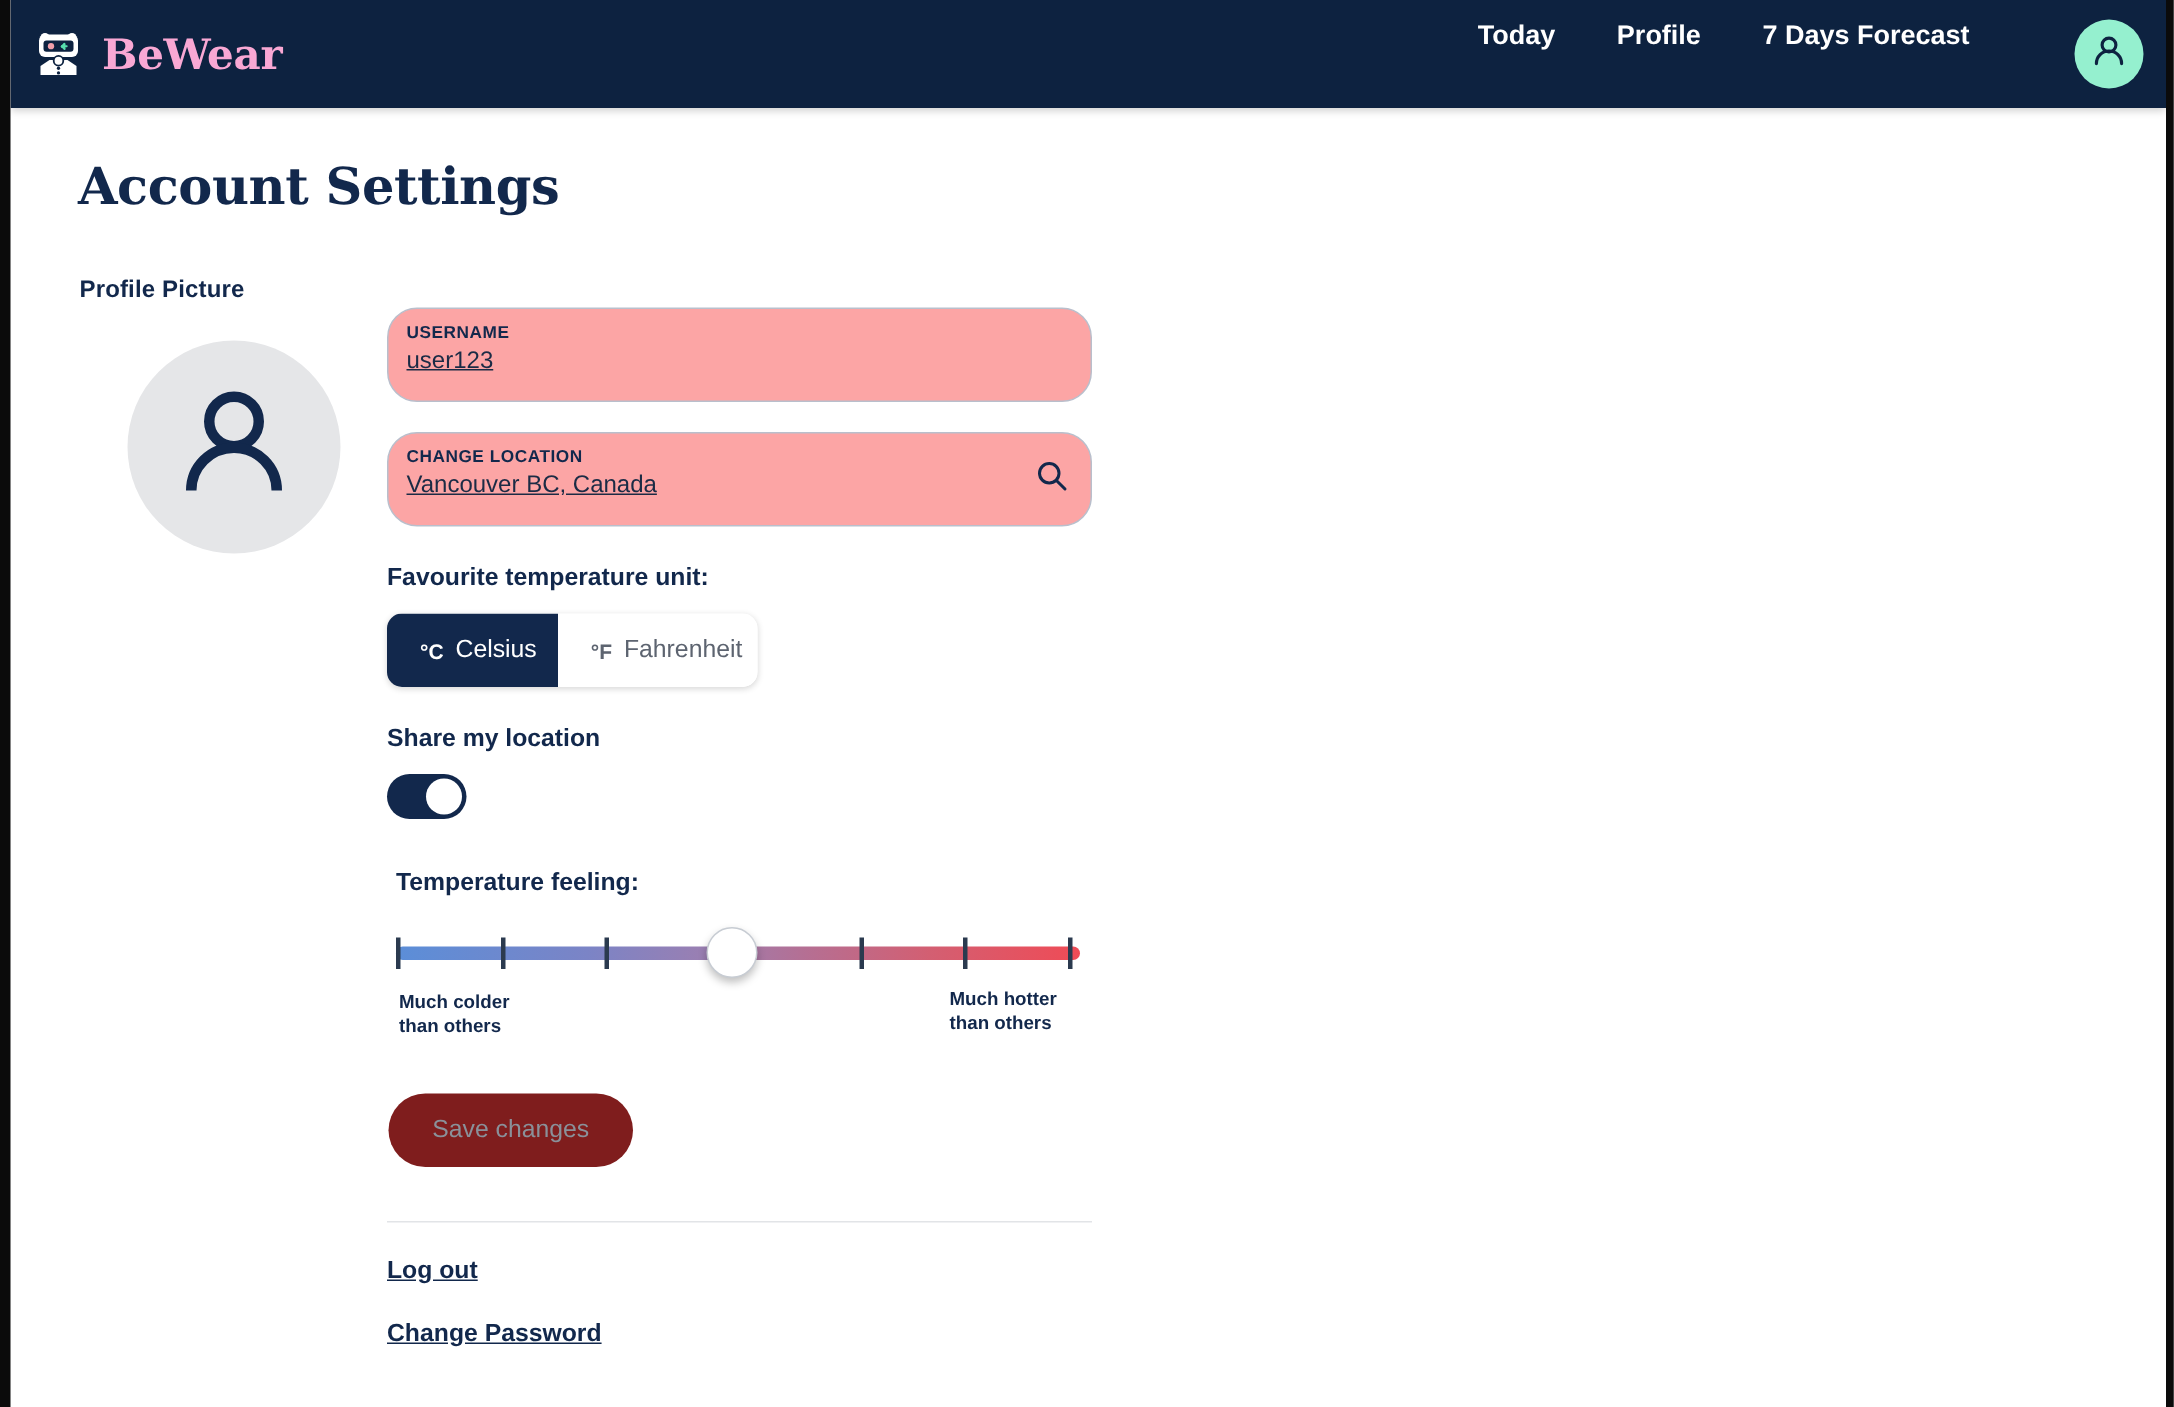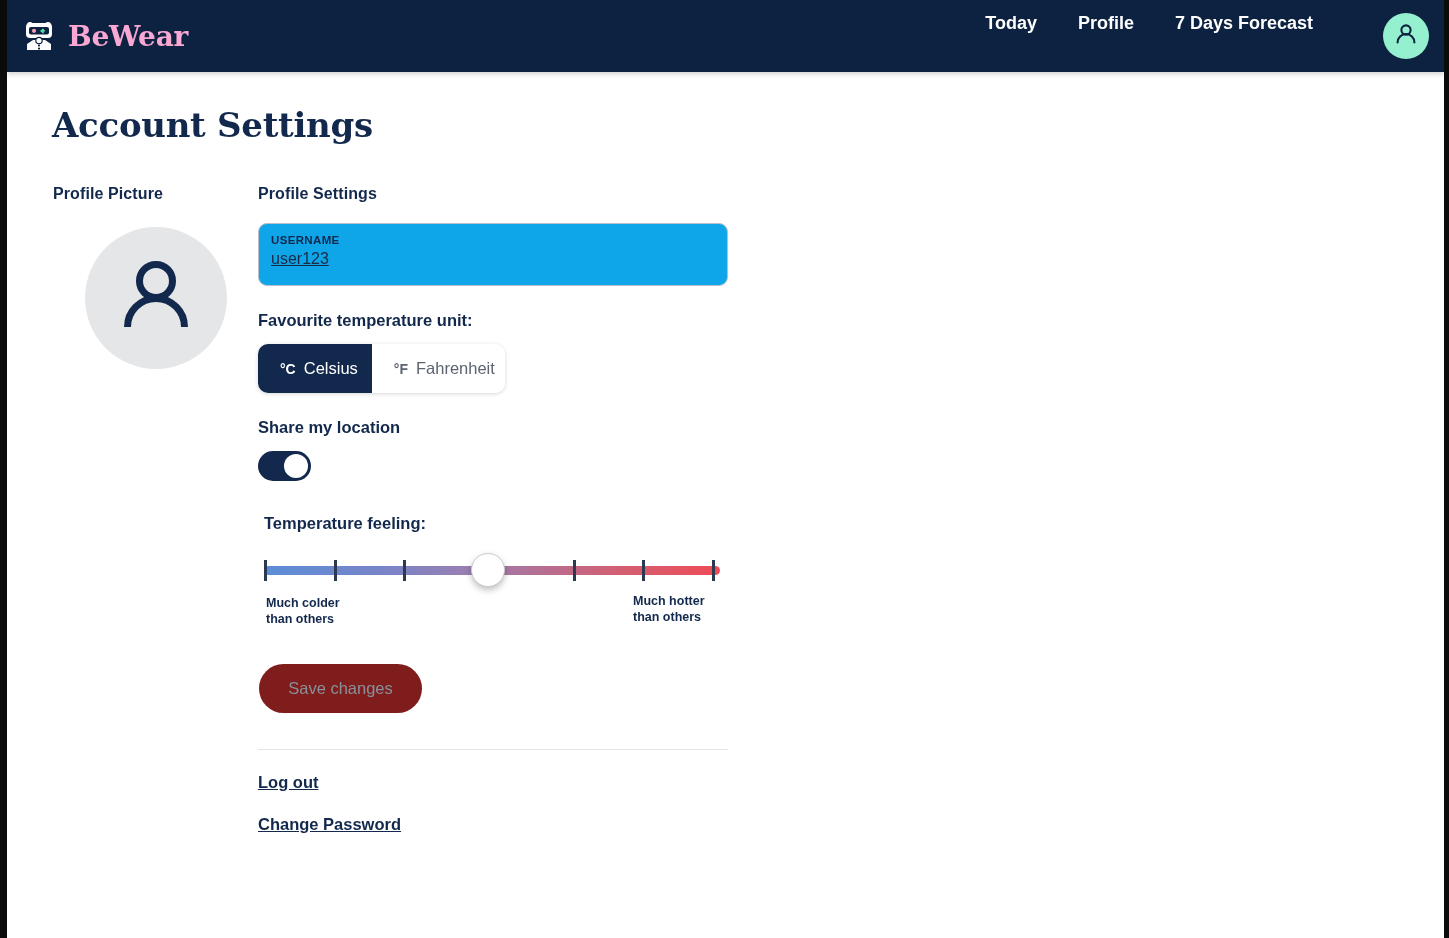--- a/index.html
+++ b/index.html
@@ -89,22 +89,22 @@
     background: #e5e6e8;
     margin: 24px auto 0;
     display: flex; align-items: center; justify-content: center;
   }
 
   
   .field {
     position: relative;
     margin-top: 20px;
     border: 1px solid #b9bfcc;
-    border-radius: 9px;
-    background: #0ea5e9;
+    border-radius: 20px;
+    background: #fca5a5;
     height: 63px;
     padding: 10px 14px 0 12px;
   }
   .field-label {
     font-size: 11.5px;
     font-weight: 700;
     color: #12284c;
     letter-spacing: 0.35px;
   }
   .field-value {
@@ -296,29 +296,38 @@
           <span>
             <svg width="96" height="96" viewBox="0 0 96 96">
               <circle cx="48" cy="33" r="16.5" fill="none" stroke="#12284c" stroke-width="7"></circle>
               <path d="M19.5 79 a28.5 28.5 0 0 1 57 0" fill="none" stroke="#12284c" stroke-width="7"></path>
             </svg>
           </span>
         </div>
       </div>
 
       <div class="col-right">
-        <div class="section-label">Profile Settings</div>
 
         
         <div class="field">
           <div class="field-label">USERNAME</div>
           <div class="field-value" placeholder="Username">user123</div>
         </div>
 
         
+        <div class="field">
+          <div class="field-label">CHANGE LOCATION</div>
+          <div class="field-value" placeholder="Search location">Vancouver BC, Canada</div>
+          <span class="field-icon">
+            <svg width="24" height="24" viewBox="0 0 24 24">
+              <circle cx="10.5" cy="10" r="6.5" fill="none" stroke="#12284c" stroke-width="2"></circle>
+              <line x1="15.3" y1="14.8" x2="21" y2="20.5" stroke="#12284c" stroke-width="2" stroke-linecap="round"></line>
+            </svg>
+          </span>
+        </div>
 
         
         <div class="block-label">Favourite temperature unit:</div>
         <div class="unit-group">
           <div class="unit-opt selected">
             <span class="deg">°C</span>
             <span>Celsius</span>
           </div>
           <div class="unit-opt unselected">
             <span class="deg">°F</span>

